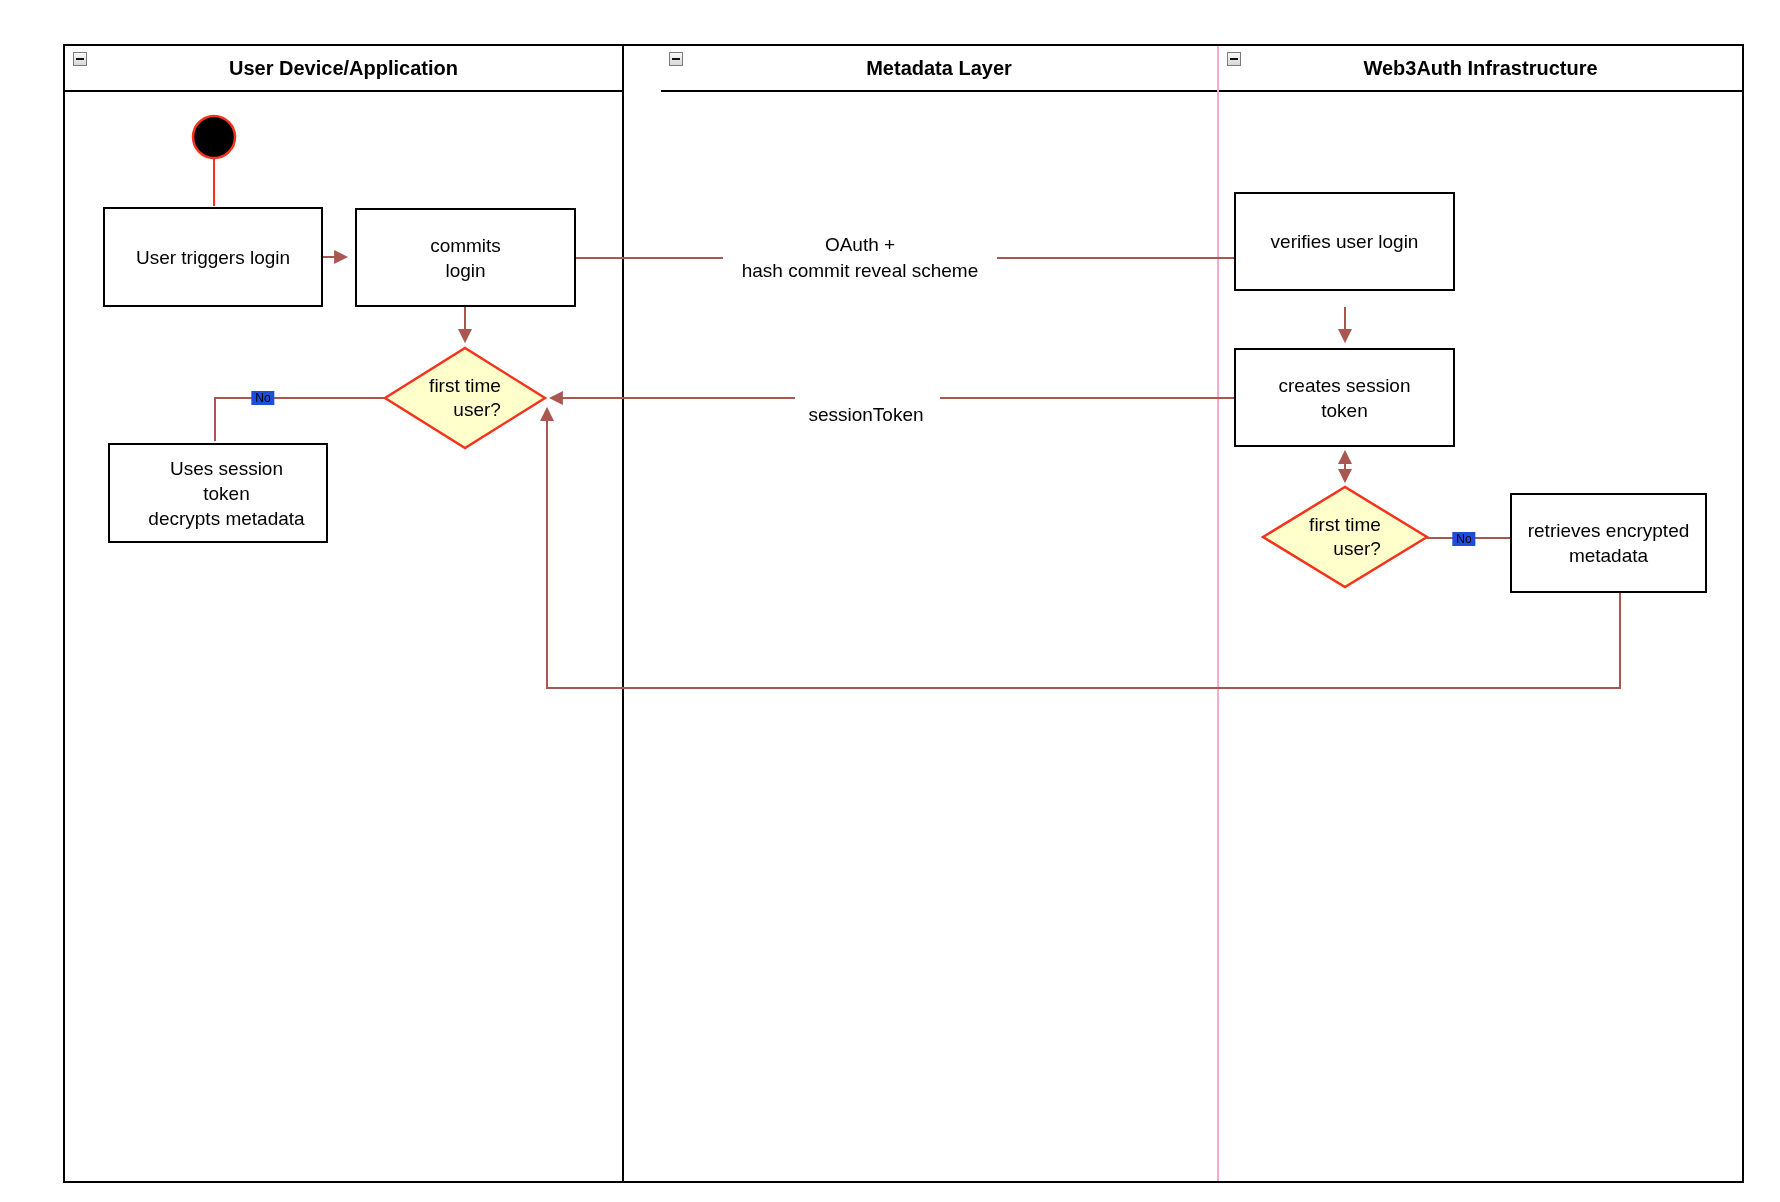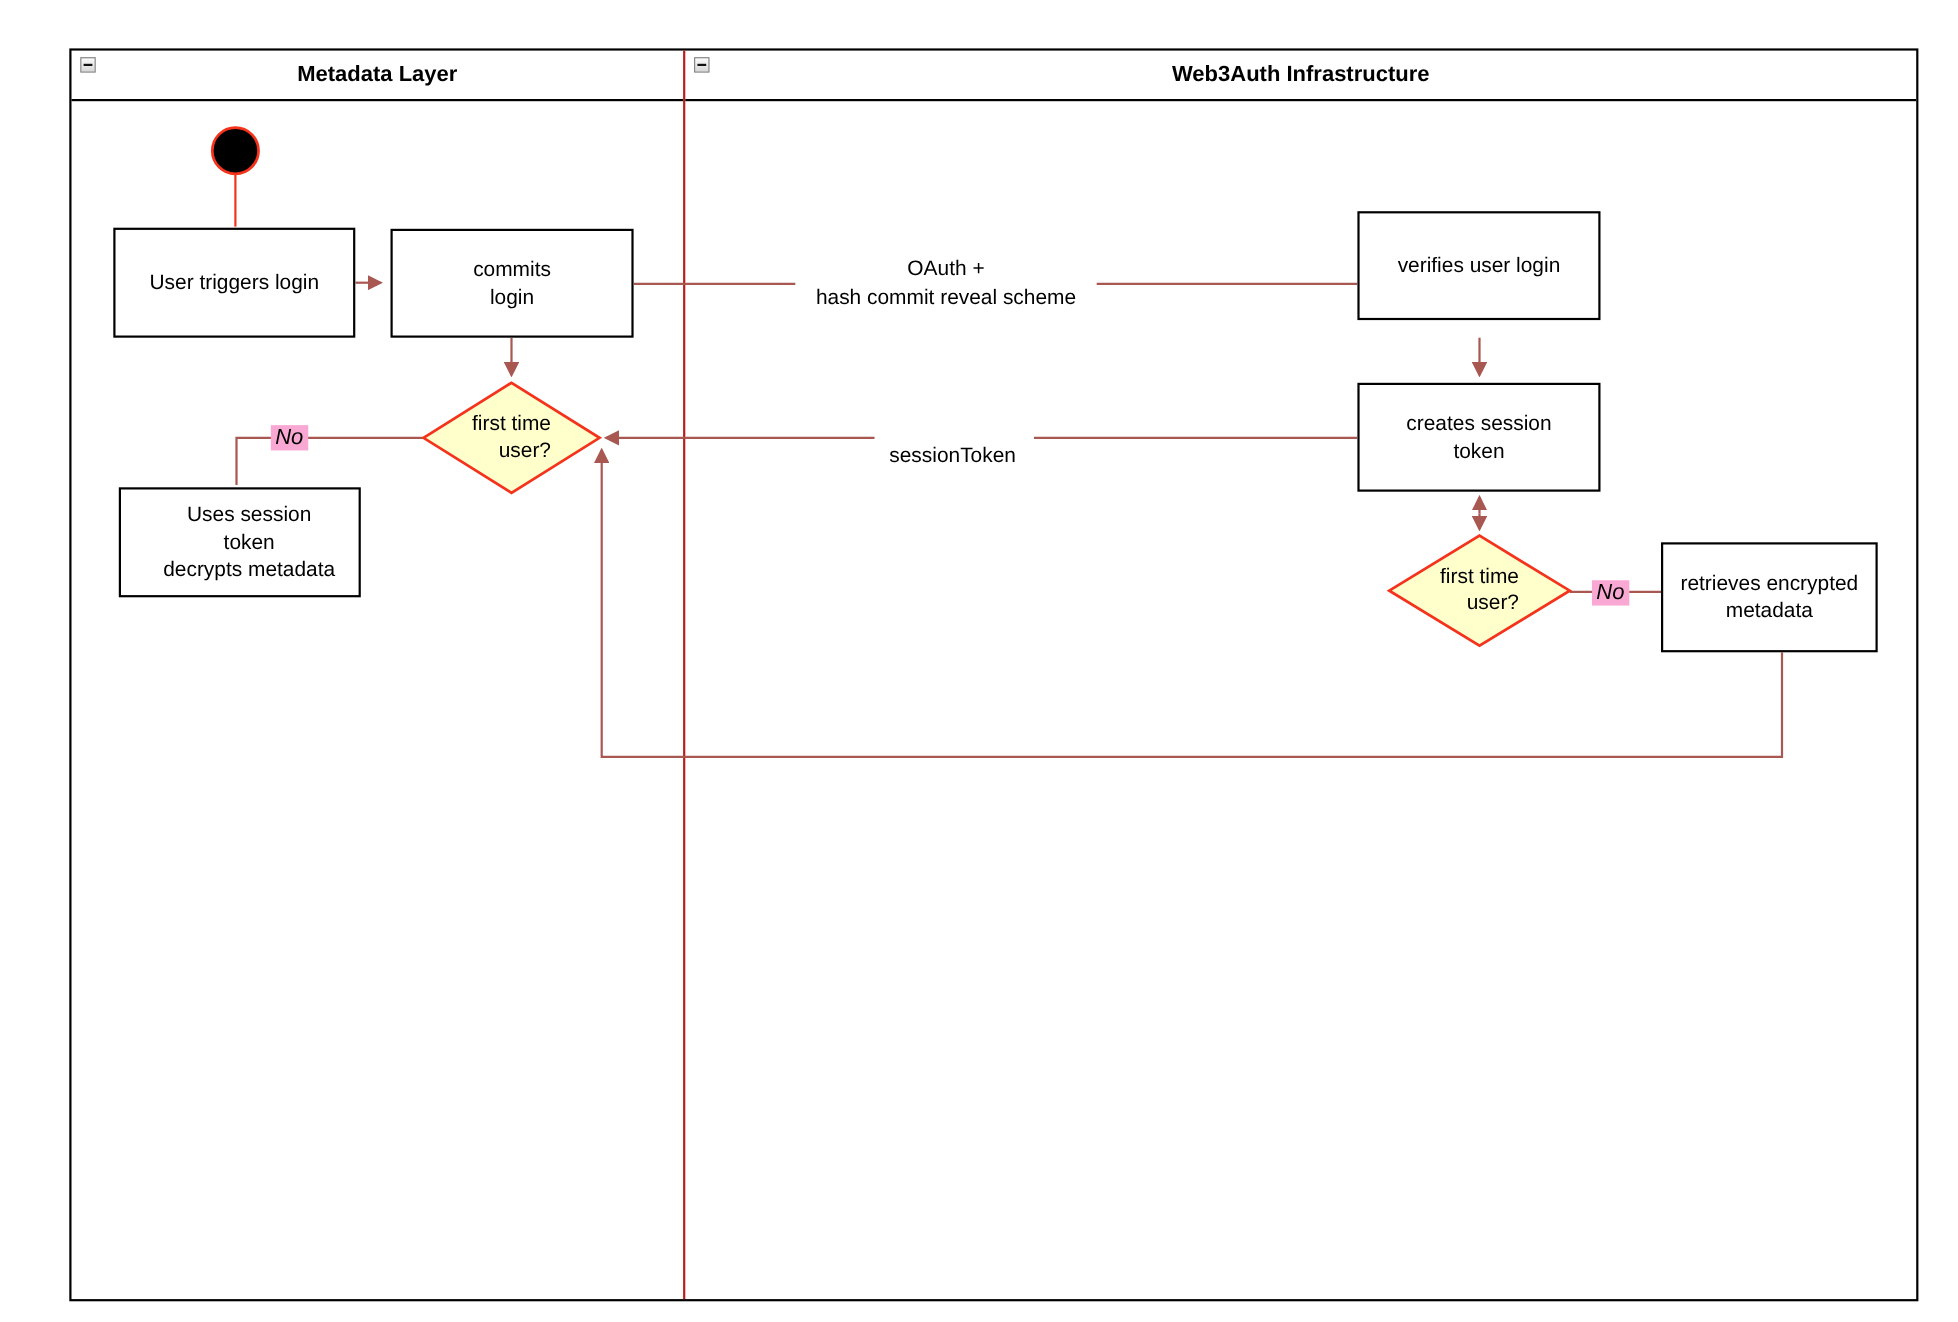--- a/index.html
+++ b/index.html
@@ -9,21 +9,21 @@
     overflow:hidden;
   }
   
   .pool{
     position:absolute;left:63px;top:44px;width:1681px;height:1139px;
     box-sizing:border-box;border:2px solid #000;display:flex;
     background:#fff;
   }
   .lane{box-sizing:border-box;display:flex;flex-direction:column;}
   .lane.l1{width:559px;border-right:2px solid #000;}
-  .lane.l2{width:558px;border-right:2px solid #b91c1c;}
+  .lane.l2{width:558px;border-right:2px solid #f9a8d4;margin-left:37px;}
   .lane.l3{flex:1;}
   .lane-header{
     position:relative;height:46px;box-sizing:border-box;
     border-bottom:2px solid #000;display:flex;align-items:center;justify-content:center;
   }
   .lane-title{font-size:20px;font-weight:bold;white-space:nowrap;}
   .collapse-btn{
     position:absolute;left:8px;top:6px;width:14px;height:14px;box-sizing:border-box;
     background:linear-gradient(#fbfbfb,#d7d7d7);border:1px solid #7b7b7b;
     display:flex;align-items:center;justify-content:center;cursor:pointer;
@@ -45,30 +45,39 @@
   }
   .dlabel{
     position:absolute;display:flex;align-items:center;justify-content:center;
     text-align:right;font-size:19px;line-height:24px;white-space:pre-line;z-index:3;
   }
   .edge-label{
     position:absolute;text-align:center;font-size:19px;line-height:26px;
     white-space:pre-line;z-index:3;
   }
   .no-label{
-    position:absolute;transform:translate(-50%,-50%);background:#f9a8d4;
-    padding:0 4px;font-size:20px;z-index:3;font-style:italic;
+    position:absolute;transform:translate(-50%,-50%);background:#1d4ed8;
+    padding:0 4px;font-size:12px;z-index:3;
   }
 </style>
 </head>
 <body>
 
 <div class="canvas">
 
   <div class="pool">
+    <div class="lane l1">
+      <div class="lane-header">
+        <span class="collapse-btn">
+            <span class="minus"></span>
+          </span>
+        <span class="lane-title">User Device/Application</span>
+      </div>
+      <div class="lane-body"></div>
+    </div>
     <div class="lane l2">
       <div class="lane-header">
         <span class="collapse-btn">
             <span class="minus"></span>
           </span>
         <span class="lane-title">Metadata Layer</span>
       </div>
       <div class="lane-body"></div>
     </div>
     <div class="lane l3">

